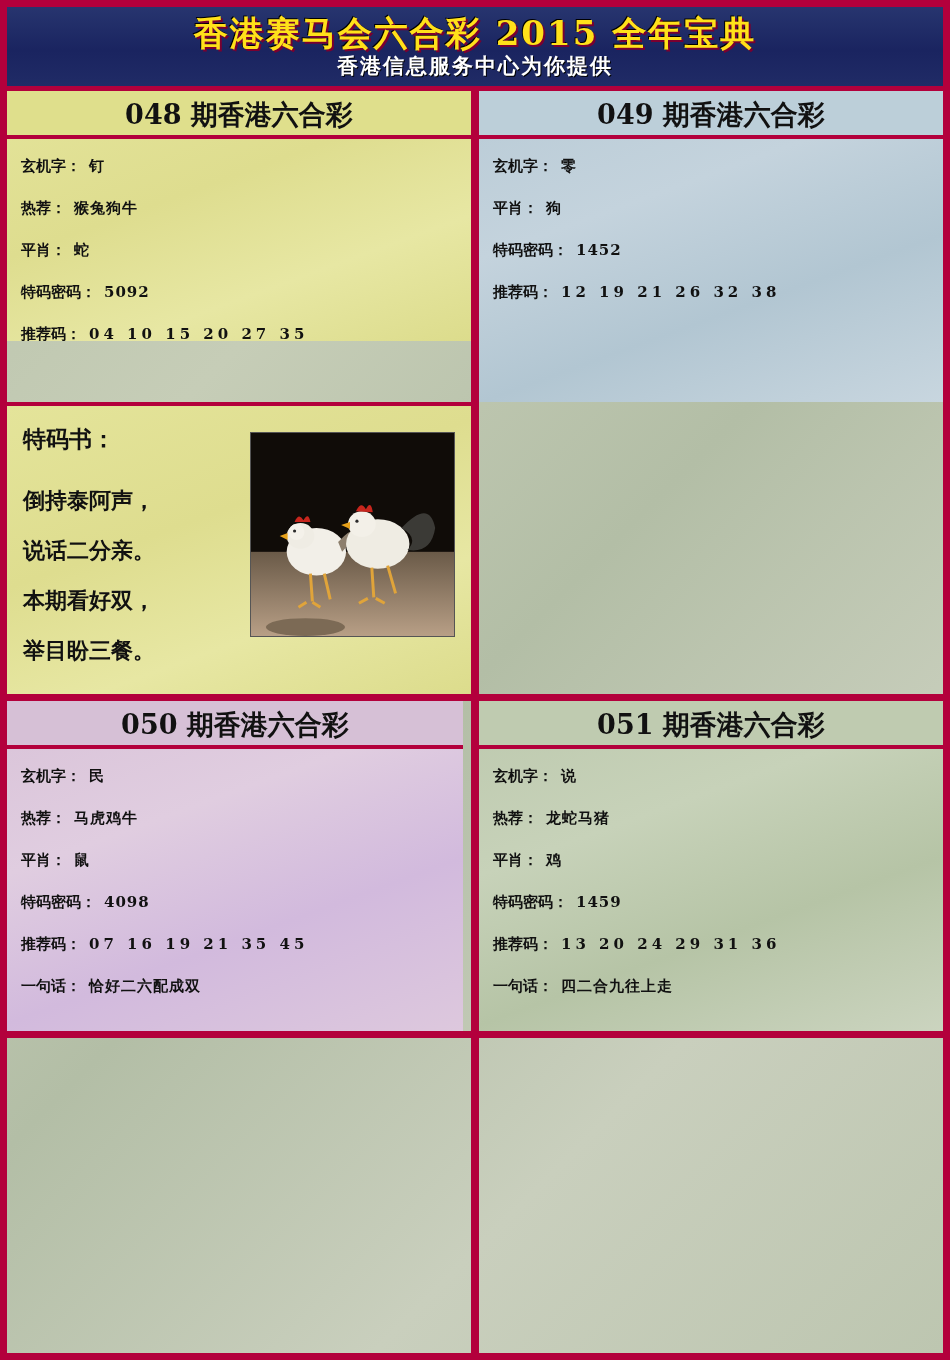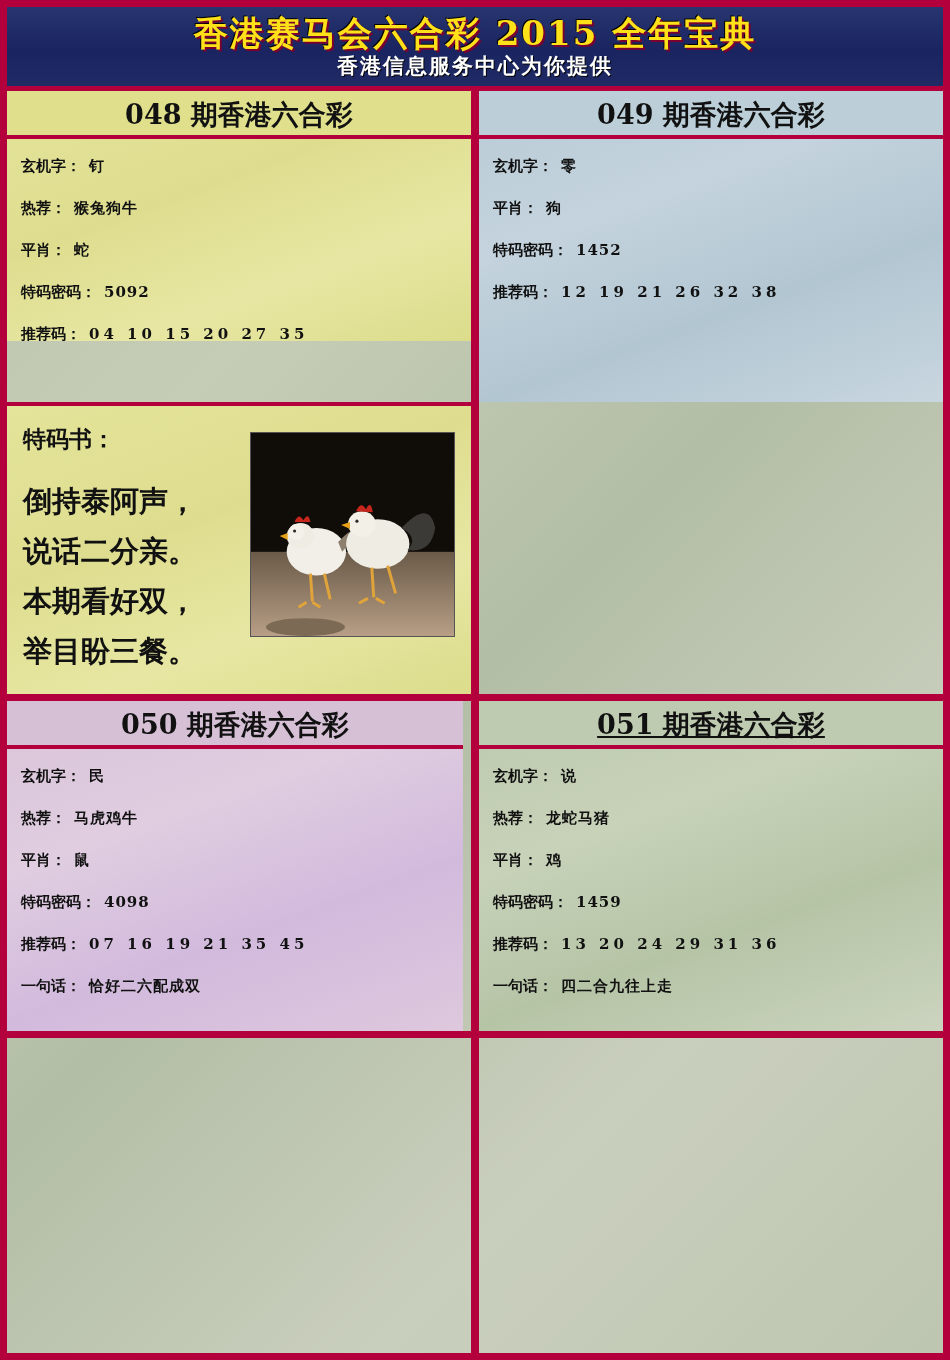--- a/index.html
+++ b/index.html
@@ -131,21 +131,21 @@
     color: #111;
   }
   .poem-lines {
     position: absolute;
     left: 16px;
     top: 70px;
     width: 230px;
   }
   .poem-line {
     font-family: Liberation Serif, serif;
-    font-size: 29px;
+    font-size: 22px;
     font-weight: bold;
     color: #111;
     line-height: 50px;
     white-space: nowrap;
   }
   .pic {
     position: absolute;
     right: 16px;
     top: 18px;
     width: 205px;
@@ -164,21 +164,21 @@
   }
   .bg-pink {
     background: linear-gradient(160deg,#d9c3d8 0%, #e0cde0 35%, #d2badd 65%, #ddc8dd 100%);
   }
   .bg-green {
     background: linear-gradient(160deg,#bdc9ae 0%, #c7d2b9 35%, #b6c4a6 65%, #cbd4bf 100%);
   }
   .head-yellow { background: #dfdf8c; }
   .head-blue   { background: #bccfd9; }
   .head-pink   { background: #d6c0d6; }
-  .head-green  { background: #bfcbb0; text-decoration: underline; }
+  .head-green  { background: #bfcbb0; }
 
   
   .pic svg { display:block; width:100%; height:100%; }
 </style>
 </head>
 <body>
 
 <div class="page">
   <div class="outer-frame"></div>
 

